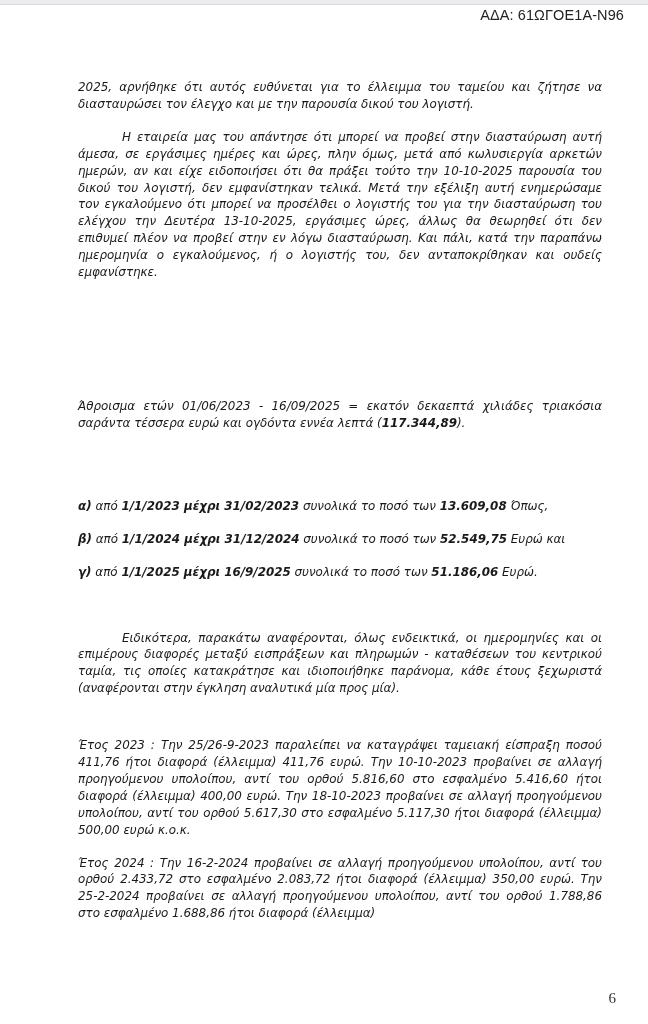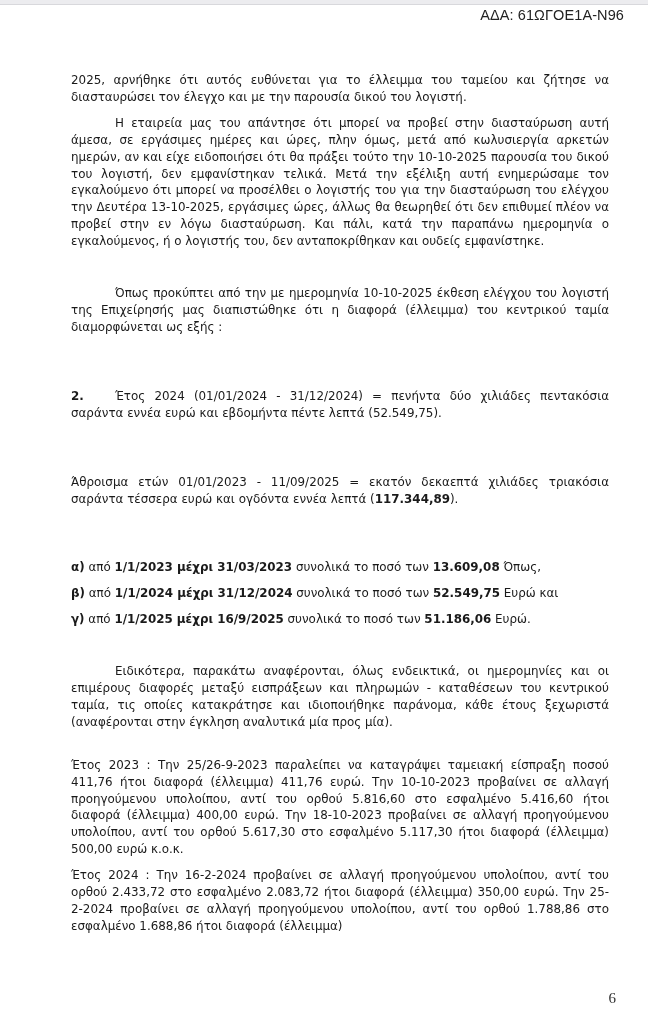--- a/index.html
+++ b/index.html
@@ -5,51 +5,49 @@
   html, body { margin: 0; padding: 0; }
   body {
     width: 648px; height: 1024px; overflow: hidden;
     background: #ffffff; color: #1a1a1a;
     font-family: "DejaVu Sans", sans-serif;
     position: relative;
   }
   .topbar { position: absolute; left: 0; top: 0; width: 648px; height: 4px; background: #ececef; border-bottom: 1px solid #d8d8dc; }
   .ada { position: absolute; right: 24px; top: 7px; font-family: "Liberation Sans", sans-serif; font-size: 14.5px; color: #222; letter-spacing: 0.1px; }
   .page { position: absolute; left: 62px; top: 63px; width: 556px; font-size: 11.9px; line-height: 16.9px; text-align: justify; }
-  p { margin: 9px; }
+  p { margin: 16px; font-style: italic; }
   .ind { text-indent: 44px; }
   .gap { height: 17px; }
   .gap2 { height: 8px; }
   b { font-weight: bold; }
   .num { display: inline-block; width: 44px; font-weight: bold; }
   .pageno { position: absolute; right: 32px; top: 990px; font-family: "Liberation Serif", serif; font-size: 15px; color: #333; }
 </style>
 </head>
 <body>
 
 <div class="topbar"></div>
 <div class="ada">ΑΔΑ: 61ΩΓΟΕ1Α-Ν96</div>
 
 <div class="page">
   <p>2025, αρνήθηκε ότι αυτός ευθύνεται για το έλλειμμα του ταμείου και ζήτησε να διασταυρώσει τον έλεγχο και με την παρουσία δικού του λογιστή.</p>
   <p class="ind">Η εταιρεία μας του απάντησε ότι μπορεί να προβεί στην διασταύρωση αυτή άμεσα, σε εργάσιμες ημέρες και ώρες, πλην όμως, μετά από κωλυσιεργία αρκετών ημερών, αν και είχε ειδοποιήσει ότι θα πράξει τούτο την 10-10-2025 παρουσία του δικού του λογιστή, δεν εμφανίστηκαν τελικά. Μετά την εξέλιξη αυτή ενημερώσαμε τον εγκαλούμενο ότι μπορεί να προσέλθει ο λογιστής του για την διασταύρωση του ελέγχου την Δευτέρα 13-10-2025, εργάσιμες ώρες, άλλως θα θεωρηθεί ότι δεν επιθυμεί πλέον να προβεί στην εν λόγω διασταύρωση. Και πάλι, κατά την παραπάνω ημερομηνία ο εγκαλούμενος, ή ο λογιστής του, δεν ανταποκρίθηκαν και ουδείς εμφανίστηκε.</p>
   <div class="gap"></div>
-  <p class="ind">Όπως προκύπτει από την με ημερομηνία 10-10-2025 έκθεση ελέγχου του λογιστή της Επιχείρησής μας διαπιστώθηκε ότι η διαφορά (έλλειμμα) του κεντρικού ταμία διαμορφώνεται ως εξής :</p>
   <div class="gap"></div>
 
   <div class="gap"></div>
-  <p><span class="num">2.</span><span>Έτος 2024 (01/01/2024 - 31/12/2024) = πενήντα δύο χιλιάδες πεντακόσια σαράντα εννέα ευρώ και εβδομήντα πέντε λεπτά (52.549,75).</span></p>
   <div class="gap"></div>
   <div class="gap"></div>
 
-  <p><span>Άθροισμα ετών 01/01/2023 - 11/09/2025 = εκατόν δεκαεπτά χιλιάδες τριακόσια σαράντα τέσσερα ευρώ και ογδόντα εννέα λεπτά (</span><b>117.344,89</b><span>).</span></p>
+  <p><span>Άθροισμα ετών 01/06/2023 - 16/09/2025 = εκατόν δεκαεπτά χιλιάδες τριακόσια σαράντα τέσσερα ευρώ και ογδόντα εννέα λεπτά (</span><b>117.344,89</b><span>).</span></p>
   <div class="gap"></div>
   <div class="gap"></div>
 
-  <p><b>α)</b> <span>από</span> <b>1/1/2023 μέχρι 31/03/2023</b> <span>συνολικά το ποσό των</span> <b>13.609,08</b> <span>Όπως,</span></p>
+  <p><b>α)</b> <span>από</span> <b>1/1/2023 μέχρι 31/02/2023</b> <span>συνολικά το ποσό των</span> <b>13.609,08</b> <span>Όπως,</span></p>
   <p><b>β)</b> <span>από</span> <b>1/1/2024 μέχρι 31/12/2024</b> <span>συνολικά το ποσό των</span> <b>52.549,75</b> <span>Ευρώ  και</span></p>
   <p><b>γ)</b> <span>από</span> <b>1/1/2025 μέχρι 16/9/2025</b> <span>συνολικά το ποσό των</span> <b>51.186,06</b> <span>Ευρώ.</span></p>
   <div class="gap"></div>
 
   <p class="ind">Ειδικότερα, παρακάτω αναφέρονται, όλως ενδεικτικά, οι ημερομηνίες και οι επιμέρους διαφορές μεταξύ εισπράξεων και πληρωμών - καταθέσεων του κεντρικού ταμία, τις οποίες κατακράτησε και ιδιοποιήθηκε παράνομα, κάθε έτους ξεχωριστά (αναφέρονται στην έγκληση αναλυτικά μία προς μία).</p>
   <div class="gap2"></div>
   <p>Έτος 2023 : Την 25/26-9-2023 παραλείπει να καταγράψει ταμειακή είσπραξη ποσού 411,76 ήτοι διαφορά (έλλειμμα) 411,76 ευρώ. Την 10-10-2023 προβαίνει σε αλλαγή προηγούμενου υπολοίπου, αντί του ορθού 5.816,60 στο εσφαλμένο 5.416,60 ήτοι διαφορά (έλλειμμα) 400,00 ευρώ. Την 18-10-2023 προβαίνει σε αλλαγή προηγούμενου υπολοίπου, αντί του ορθού 5.617,30 στο εσφαλμένο 5.117,30 ήτοι διαφορά (έλλειμμα) 500,00 ευρώ κ.ο.κ.</p>
   <p>Έτος 2024 : Την 16-2-2024 προβαίνει σε αλλαγή προηγούμενου υπολοίπου, αντί του ορθού 2.433,72 στο εσφαλμένο 2.083,72 ήτοι διαφορά (έλλειμμα) 350,00 ευρώ. Την 25-2-2024 προβαίνει σε αλλαγή προηγούμενου υπολοίπου, αντί του ορθού 1.788,86 στο εσφαλμένο 1.688,86 ήτοι διαφορά (έλλειμμα)</p>
 </div>
 

